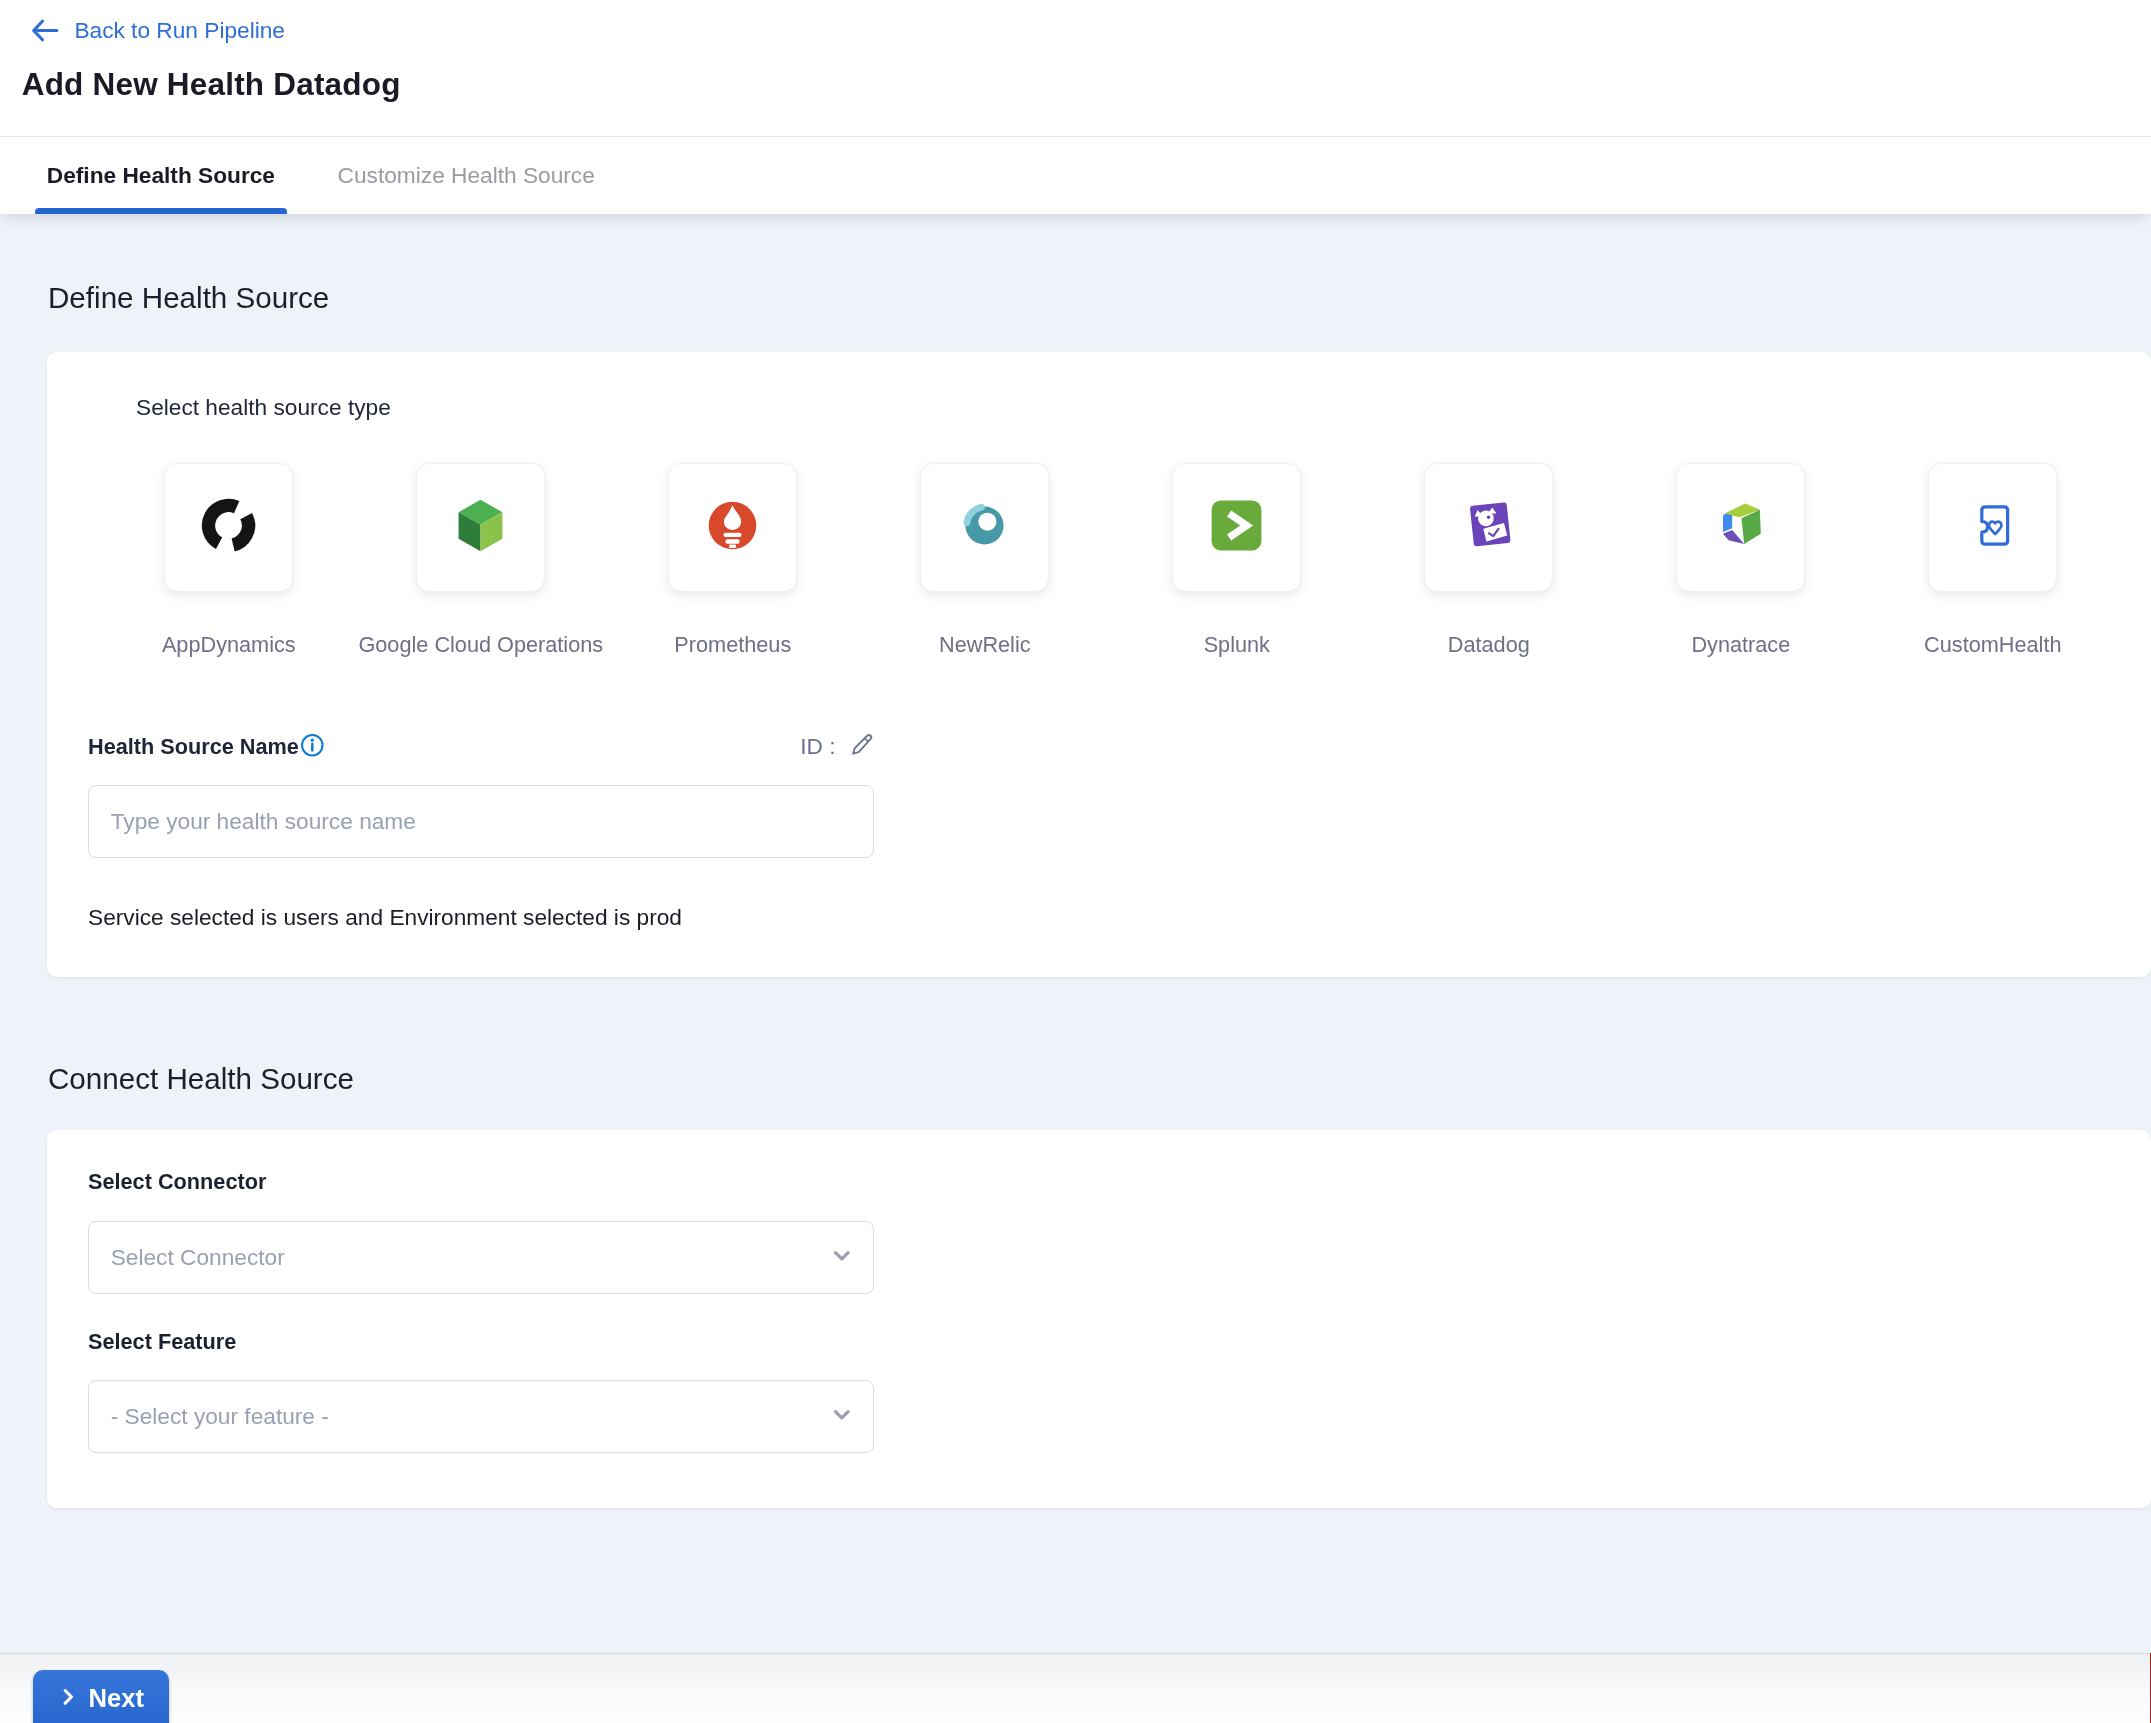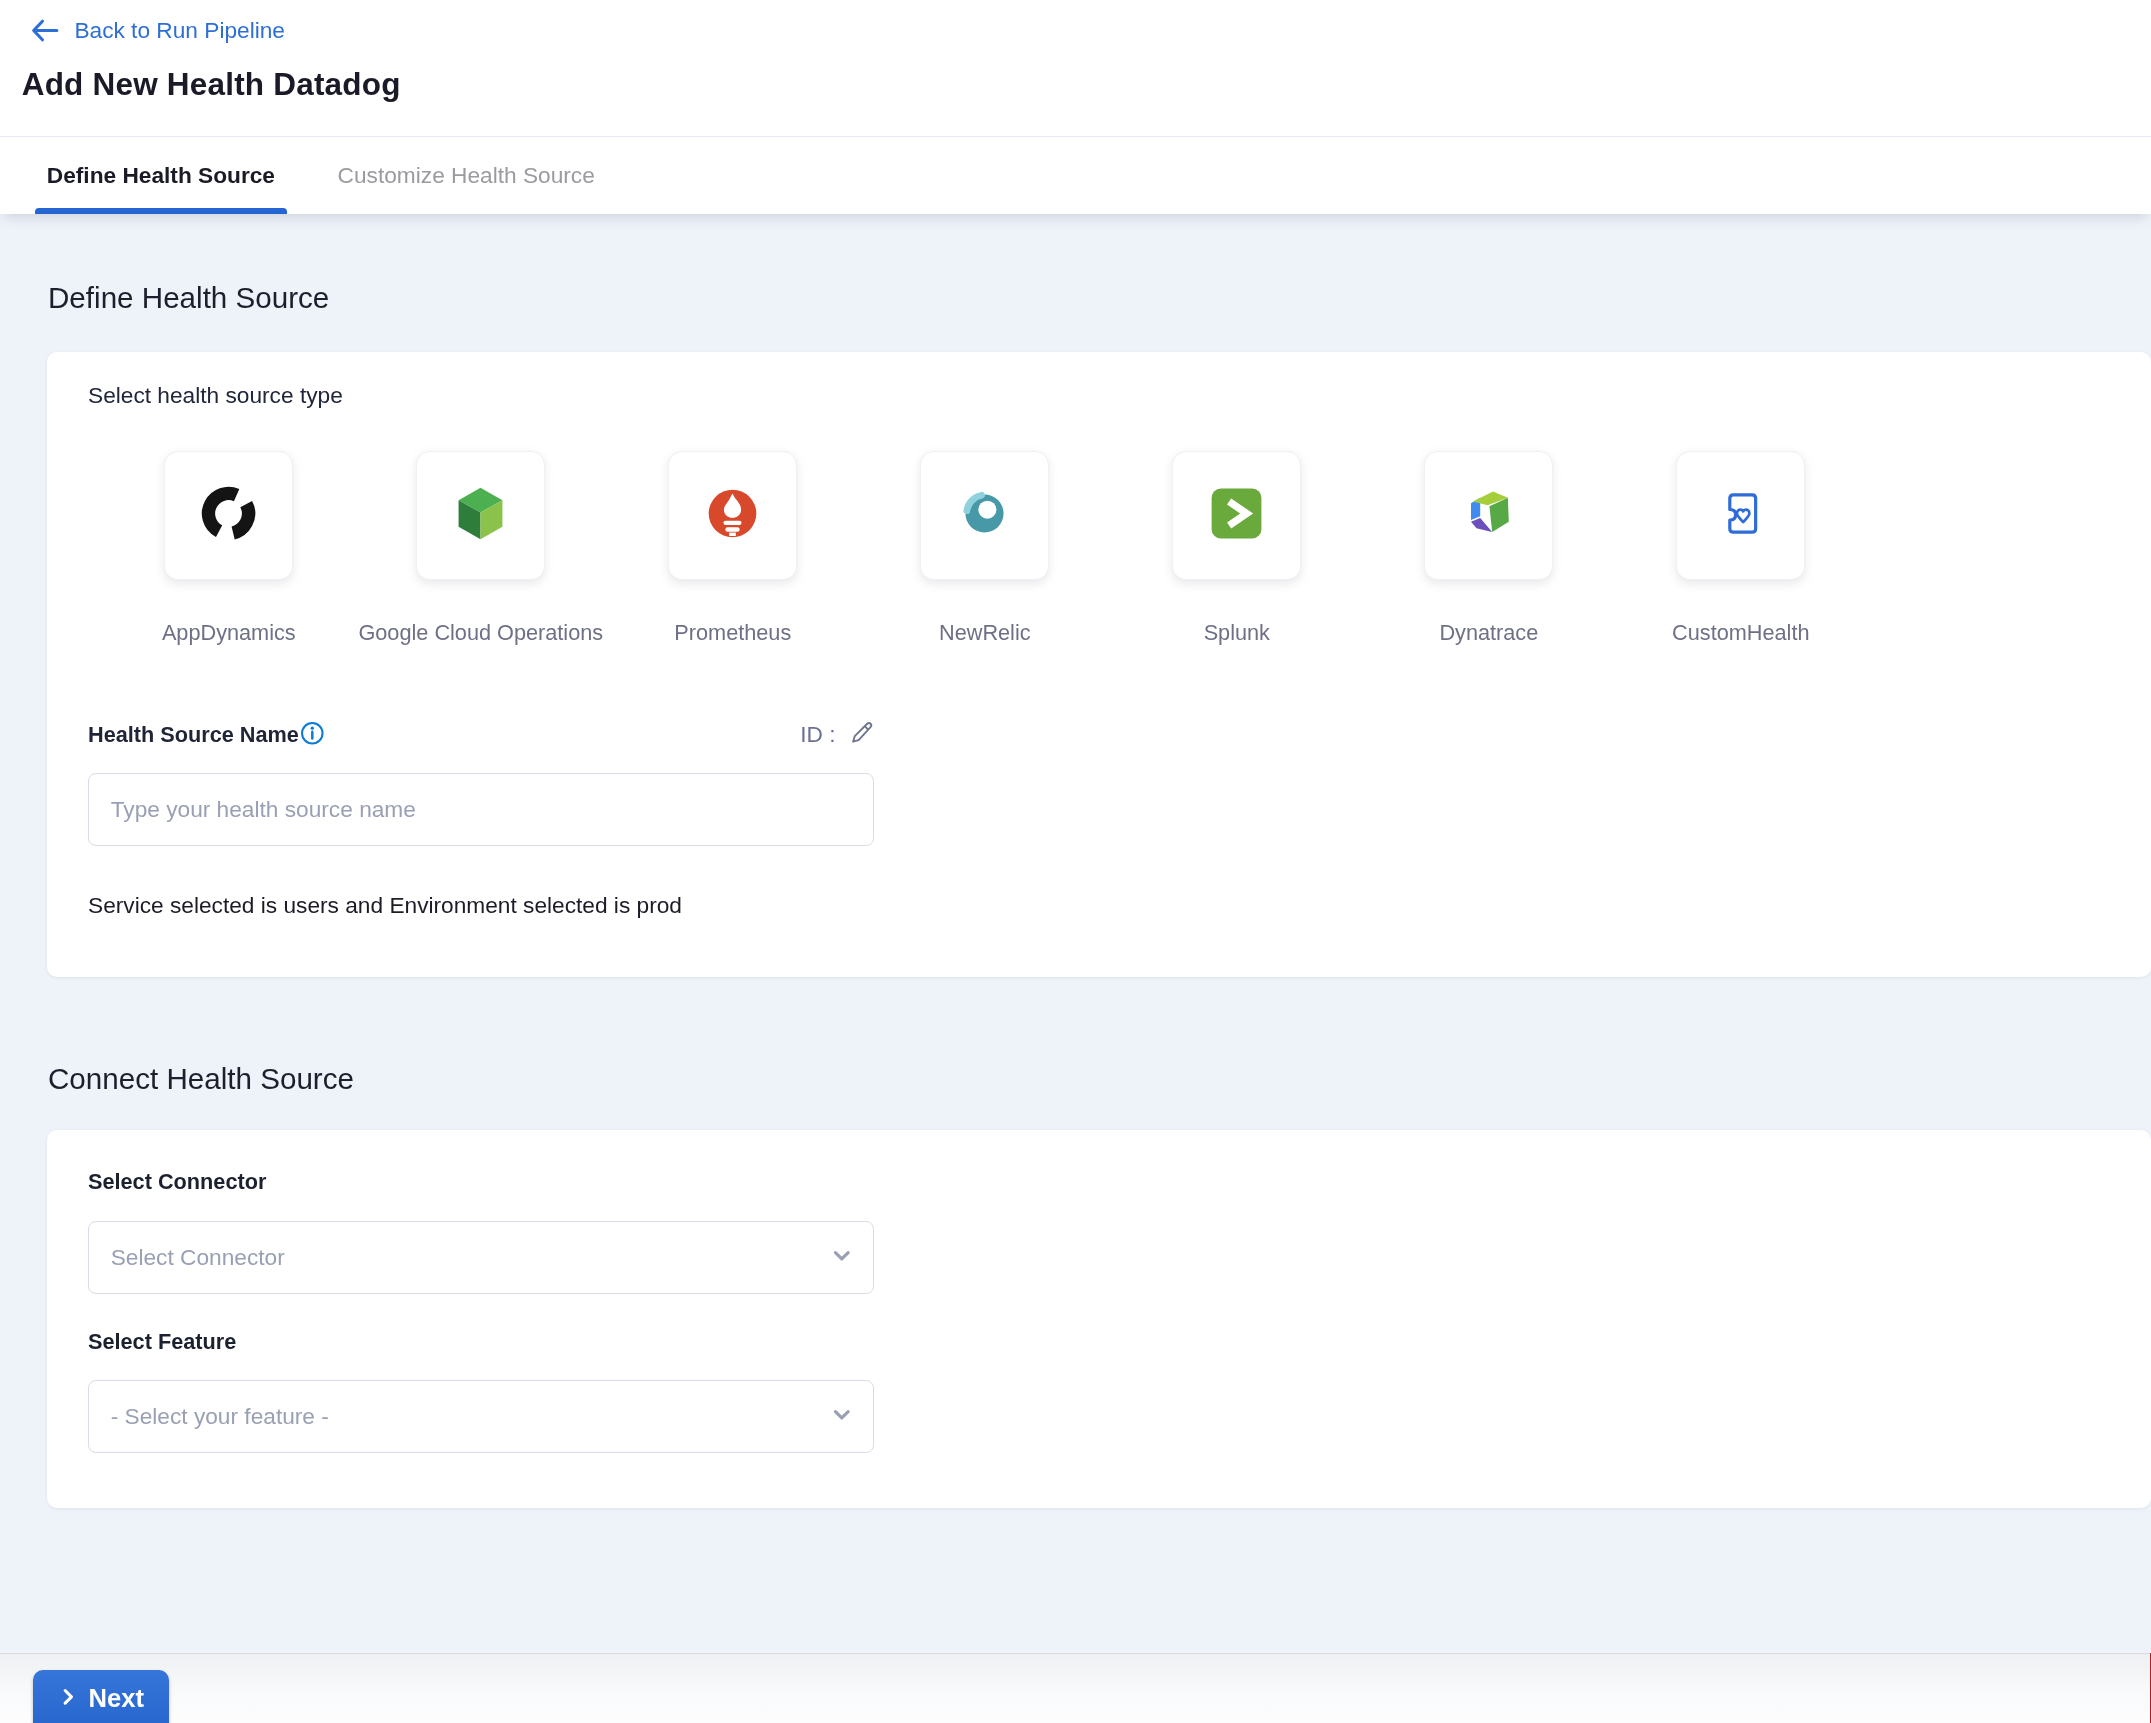--- a/index.html
+++ b/index.html
@@ -28,21 +28,21 @@
   .content{position:relative;height:1439px;background:#eef2f9;}
   .section-heading{margin:0;font-size:29.6px;font-weight:500;color:#1d1f2c;padding-left:48px;line-height:34px;}
   .h-define{padding-top:67px;}
   .h-connect{margin-top:85px;}
 
   .card{margin-left:47px;width:2104px;background:#ffffff;border-radius:9.9px;
         box-shadow:0 1px 3.9px rgba(40,41,61,.07);padding-left:41px;}
   .card1{margin-top:37px;height:625px;}
   .card2{margin-top:34px;height:378px;}
 
-  .field-caption{padding-top:30px;font-size:22.7px;color:#21273a;line-height:26.6px;}
+  .field-caption{padding-top:42px;font-size:22.7px;color:#21273a;line-height:26.6px;margin-left:48px;}
 
   
   .type-row{display:flex;margin-left:14.8px;margin-top:42px;}
   .type-item{width:252px;display:flex;flex-direction:column;align-items:center;cursor:pointer;}
   .tile{width:129px;height:129px;background:#ffffff;border:1px solid #eef0f6;border-radius:13.8px;
         box-shadow:0 3.9px 9.9px rgba(96,97,112,.14);display:flex;align-items:center;justify-content:center;}
   .type-label{margin-top:40px;font-size:21.7px;color:#6d7086;line-height:25.6px;white-space:nowrap;}
 
   
   .name-row{width:786px;margin-top:75px;display:flex;justify-content:space-between;align-items:center;height:29.6px;}
@@ -167,20 +167,38 @@
             <span>
               <svg width="59" height="59" viewBox="0 0 64 64">
                 <rect x="5" y="5" width="54" height="54" rx="10" fill="#6aa93c"></rect>
                 <path d="M24 19 L43 32 L24 45" fill="none" stroke="#ffffff" stroke-width="8" stroke-linejoin="miter"></path>
               </svg>
             </span>
           </div>
           <div class="type-label">Splunk</div>
         </div>
 
+        <div class="type-item">
+          <div class="tile">
+            <span>
+              <svg width="59" height="59" viewBox="0 0 64 64">
+                <g transform="rotate(-6 32 32)">
+                  <path d="M17 9 L51 9 Q54 9 54 12 L54 50 Q54 53 51 53 L17 53 Q14 53 14 50 L14 12 Q14 9 17 9 Z" fill="#6a44b8"></path>
+                  <circle cx="30" cy="24" r="8.5" fill="#ffffff"></circle>
+                  <polygon points="22,14 27,21 18,21" fill="#ffffff"></polygon>
+                  <polygon points="38,13 42,20 33,19" fill="#ffffff"></polygon>
+                  <circle cx="33" cy="23" r="1.9" fill="#6a44b8"></circle>
+                  <path d="M26 35 L49 31 L51 45 L28 49 Z" fill="#ffffff"></path>
+                  <path d="M31 40 l5 4 7-8" stroke="#6a44b8" stroke-width="2.4" fill="none"></path>
+                </g>
+              </svg>
+            </span>
+          </div>
+          <div class="type-label">Datadog</div>
+        </div>
 
         <div class="type-item">
           <div class="tile">
             <span>
               <svg width="59" height="59" viewBox="0 0 64 64">
                 <polygon points="13,21 23,15 23,35 13,39" fill="#3f8cee"></polygon>
                 <polygon points="13,41 23,37 36,52 19,48" fill="#6b4fbb"></polygon>
                 <polygon points="15,19 37,8 53,15 31,23" fill="#a6ce3a"></polygon>
                 <polygon points="53,15 54,41 36,52 33,24" fill="#56a944"></polygon>
               </svg>

